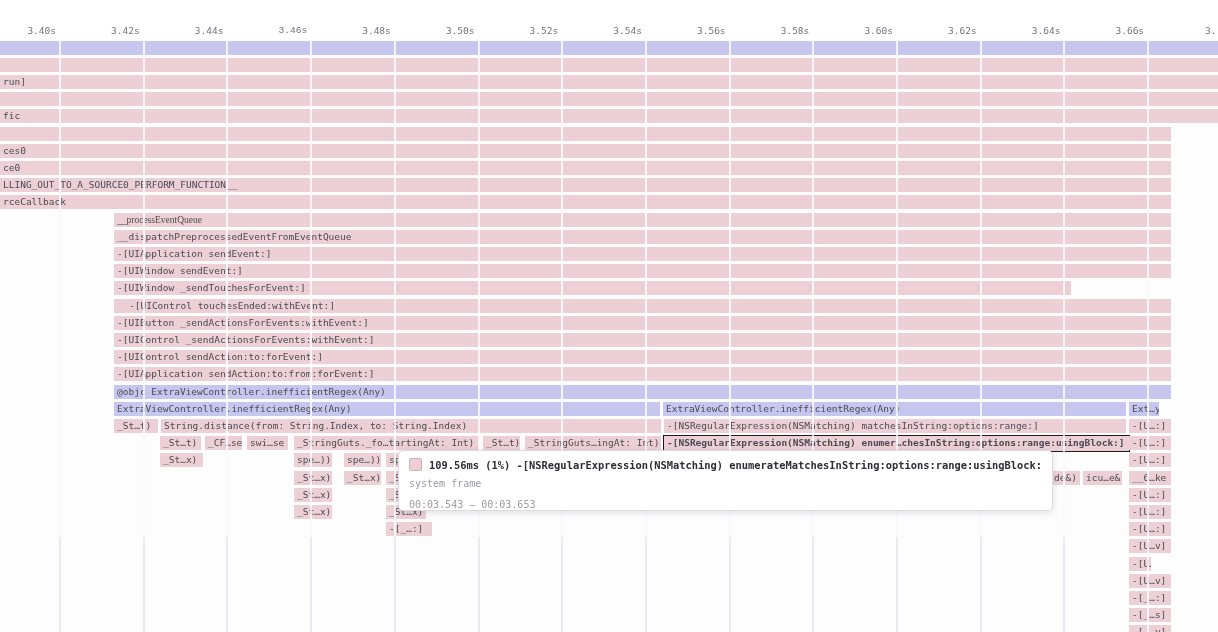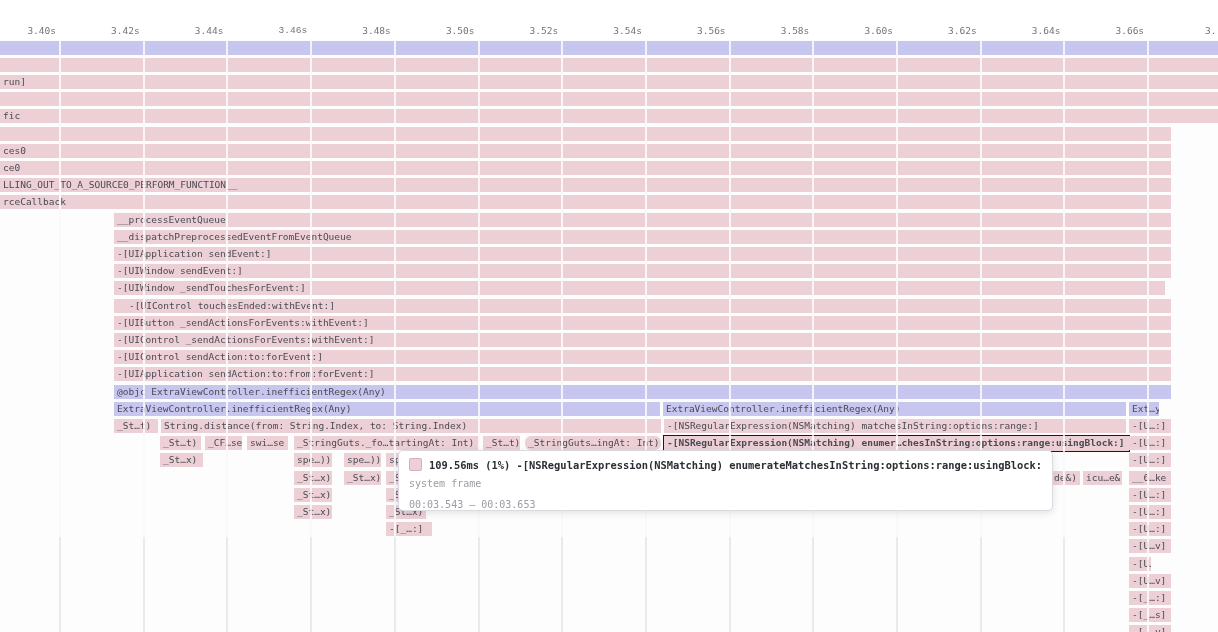--- a/index.html
+++ b/index.html
@@ -97,44 +97,44 @@
       <div class="seg violet" style="left: 0px; top: 40.5px; width: 1218px;"></div>
       <div class="seg" style="left: 0px; top: 57.7px; width: 1218px;"></div>
       <div class="seg" style="left: 0px; top: 74.9px; width: 1218px;">run]</div>
       <div class="seg" style="left: 0px; top: 92.1px; width: 1218px;"></div>
       <div class="seg" style="left: 0px; top: 109.3px; width: 1218px;">fic</div>
       <div class="seg" style="left: 0px; top: 126.5px; width: 1171px;"></div>
       <div class="seg" style="left: 0px; top: 143.7px; width: 1171px;">ces0</div>
       <div class="seg" style="left: 0px; top: 160.9px; width: 1171px;">ce0</div>
       <div class="seg" style="left: 0px; top: 178.1px; width: 1171px;">LLING_OUT_TO_A_SOURCE0_PERFORM_FUNCTION__</div>
       <div class="seg" style="left: 0px; top: 195.3px; width: 1171px;">rceCallback</div>
-      <div class="seg" style="left: 114px; top: 212.5px; width: 1057px;">__processEventQueue</div>
+      <div class="seg" style="left: 114px; top: 212.5px; width: 1057px; font-family: Liberation Serif, serif;">__processEventQueue</div>
       <div class="seg" style="left: 114px; top: 229.7px; width: 1057px;">__dispatchPreprocessedEventFromEventQueue</div>
       <div class="seg" style="left: 114px; top: 246.9px; width: 1057px;">-[UIApplication sendEvent:]</div>
       <div class="seg" style="left: 114px; top: 264.1px; width: 1057px;">-[UIWindow sendEvent:]</div>
-      <div class="seg" style="left: 114px; top: 281.3px; width: 1051px;">-[UIWindow _sendTouchesForEvent:]</div>
+      <div class="seg" style="left: 114px; top: 281.3px; width: 957px;">-[UIWindow _sendTouchesForEvent:]</div>
       <div class="seg" style="left: 114px; top: 298.5px; width: 1057px; padding-left: 15px;">-[UIControl touchesEnded:withEvent:]</div>
       <div class="seg" style="left: 114px; top: 315.7px; width: 1057px;">-[UIButton _sendActionsForEvents:withEvent:]</div>
       <div class="seg" style="left: 114px; top: 332.9px; width: 1057px;">-[UIControl _sendActionsForEvents:withEvent:]</div>
       <div class="seg" style="left: 114px; top: 350.1px; width: 1057px;">-[UIControl sendAction:to:forEvent:]</div>
       <div class="seg" style="left: 114px; top: 367.3px; width: 1057px;">-[UIApplication sendAction:to:from:forEvent:]</div>
       <div class="seg violet" style="left: 114px; top: 384.5px; width: 1057px;">@objc ExtraViewController.inefficientRegex(Any)</div>
       <div class="seg violet" style="left: 114px; top: 401.7px; width: 546px;">ExtraViewController.inefficientRegex(Any)</div>
       <div class="seg violet" style="left: 663px; top: 401.7px; width: 463px;">ExtraViewController.inefficientRegex(Any)</div>
       <div class="seg violet" style="left: 1129px; top: 401.7px; width: 30px;">Ext…y)</div>
       <div class="seg" style="left: 114px; top: 418.9px; width: 44px;">_St…t)</div>
       <div class="seg" style="left: 161px; top: 418.9px; width: 500px;">String.distance(from: String.Index, to: String.Index)</div>
       <div class="seg" style="left: 664px; top: 418.9px; width: 462px;">-[NSRegularExpression(NSMatching) matchesInString:options:range:]</div>
       <div class="seg" style="left: 1129px; top: 418.9px; width: 42px;">-[U…:]</div>
       <div class="seg" style="left: 160px; top: 436.1px; width: 41px;">_St…t)</div>
       <div class="seg" style="left: 205px; top: 436.1px; width: 37px;">_CF…se</div>
       <div class="seg" style="left: 247px; top: 436.1px; width: 41px;">swi…se</div>
       <div class="seg" style="left: 294px; top: 436.1px; width: 185px;">_StringGuts._fo…tartingAt: Int)</div>
       <div class="seg" style="left: 483px; top: 436.1px; width: 37px;">_St…t)</div>
-      <div class="seg" style="left: 525px; top: 436.1px; width: 136px; border-radius: 6px;">_StringGuts…ingAt: Int)</div>
+      <div class="seg" style="left: 525px; top: 436.1px; width: 136px;">_StringGuts…ingAt: Int)</div>
       <div class="seg hl" style="left: 663px; top: 436.1px; width: 467px; font-weight: bold;">-[NSRegularExpression(NSMatching) enumer…chesInString:options:range:usingBlock:]</div>
       <div class="seg" style="left: 1129px; top: 436.1px; width: 42px;">-[U…:]</div>
       <div class="seg" style="left: 160px; top: 453.3px; width: 43px;">_St…x)</div>
       <div class="seg" style="left: 294px; top: 453.3px; width: 38px;">spe…))</div>
       <div class="seg" style="left: 344px; top: 453.3px; width: 37px;">spe…))</div>
       <div class="seg" style="left: 386px; top: 453.3px; width: 40px;">spe…))</div>
       <div class="seg" style="left: 1129px; top: 453.3px; width: 42px;">-[U…:]</div>
       <div class="seg" style="left: 294px; top: 470.5px; width: 38px;">_St…x)</div>
       <div class="seg" style="left: 344px; top: 470.5px; width: 37px;">_St…x)</div>
       <div class="seg" style="left: 386px; top: 470.5px; width: 40px;">_St…x)</div>

